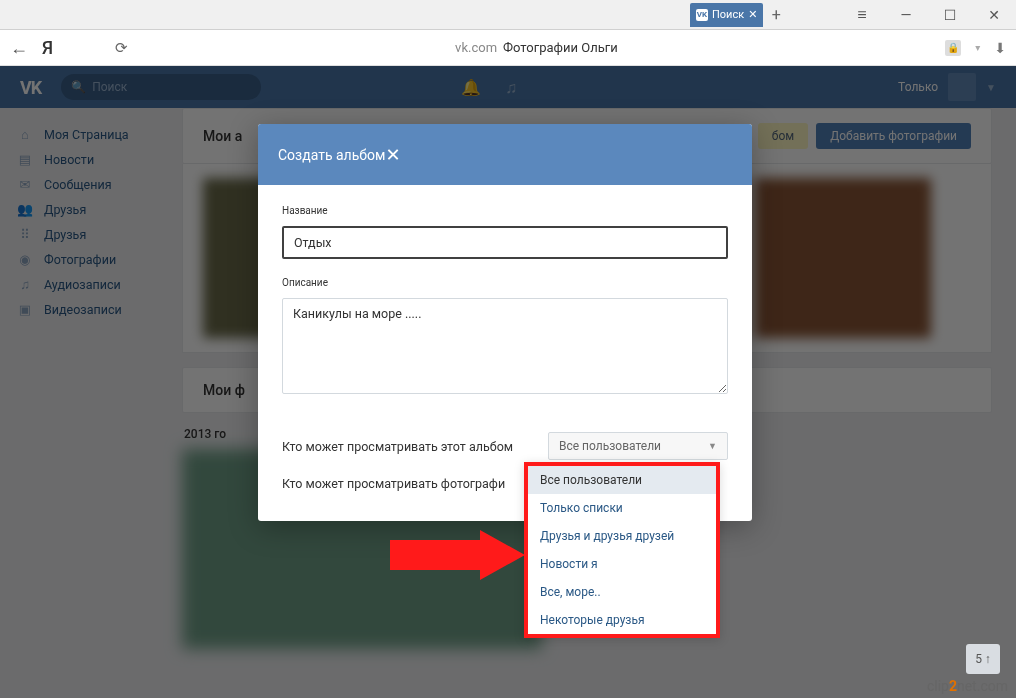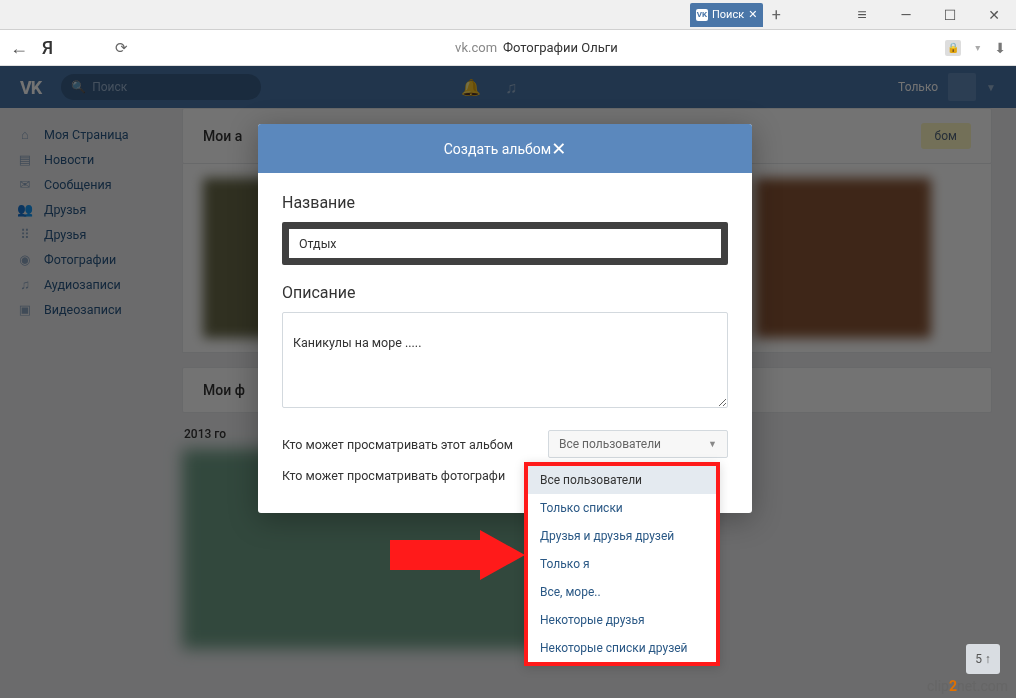--- a/index.html
+++ b/index.html
@@ -52,27 +52,27 @@
 .thumb { width: 176px; height: 160px; background: #999; border-radius: 2px; filter: blur(6px); }
 .section2 { background: #fff; border: 1px solid #e7e8ec; border-radius: 2px; padding: 14px 20px; margin-top: 14px; font-size: 14px; color: #333; font-weight: 500; }
 .year-label { font-size: 12px; color: #333; font-weight: 500; padding: 14px 2px 8px; }
 .big-thumb { width: 360px; height: 200px; background: #6fa088; filter: blur(8px); border-radius: 2px; }
 
 
 .overlay { position: absolute; top: 66px; left: 0; right: 0; bottom: 0; background: rgba(0,0,0,0.55); }
 
 
 .modal { position: absolute; top: 124px; left: 258px; width: 494px; background: #fff; border-radius: 3px; box-shadow: 0 6px 30px rgba(0,0,0,0.3); }
-.modal-head { background: #5b88bd; color: #fff; padding: 14px 20px; display: flex; justify-content: center; align-items: center; border-radius: 3px 3px 0 0; font-size: 14px; }
+.modal-head { background: #5b88bd; color: #fff; padding: 20px 20px; display: flex; justify-content: flex-start; align-items: center; border-radius: 3px 3px 0 0; font-size: 14px; }
 .modal-close { cursor: pointer; font-size: 18px; }
 .modal-body { padding: 20px 24px; }
-.field-label { font-size: 16px; color: #333; margin-bottom: 10px; }
-.text-input { width: 100%; border: 7px solid #404040; border-radius: 2px; padding: 7px 10px; font-size: 12.5px; color: #333; margin-bottom: 18px; }
-.textarea { width: 100%; height: 96px; border: 1px solid #d3d9de; border-radius: 2px; padding: 22px 10px; font-size: 12.5px; color: #333; resize: both; margin-bottom: 18px; font-family: inherit; }
-.select-row { display: flex; align-items: center; gap: 10px; margin-bottom: 10px; }
+.field-label { font-size: 10px; color: #333; margin-bottom: 10px; }
+.text-input { width: 100%; border: 2px solid #404040; border-radius: 2px; padding: 7px 10px; font-size: 12.5px; color: #333; margin-bottom: 18px; }
+.textarea { width: 100%; height: 96px; border: 1px solid #d3d9de; border-radius: 2px; padding: 7px 10px; font-size: 12.5px; color: #333; resize: both; margin-bottom: 18px; font-family: inherit; }
+.select-row { display: flex; align-items: center; gap: 10px; margin-bottom: 10px; margin-top: 16px; }
 .select-label { font-size: 12.5px; color: #333; flex: 1; }
 .select-box { width: 180px; border: 1px solid #d3d9de; border-radius: 2px; padding: 6px 10px; font-size: 12px; color: #656565; display: flex; justify-content: space-between; align-items: center; cursor: pointer; background: #f7f7f7; }
 .sel-caret { font-size: 9px; color: #888; }
 
 
 .dd-wrap { position: absolute; top: 462px; left: 524px; width: 196px; border: 4px solid #ff1a1a; background: #fff; box-shadow: 0 2px 10px rgba(0,0,0,0.15); }
 .dd-item { padding: 7px 12px; font-size: 12px; color: #2a5885; cursor: pointer; }
 .dd-item.sel { background: #e4eaf0; color: #333; }
 
 
@@ -167,20 +167,21 @@
           <span class="sb-icon">▣</span>
           <span>Видеозаписи</span>
         </div>
     </div>
 
     <div class="vk-content">
       <div class="content-header">
         <span class="ch-title">Мои а</span>
         <div class="ch-actions">
           <span class="ch-btn ch-btn-grey">бом</span>
+          <span class="ch-btn ch-btn-blue">Добавить фотографии</span>
         </div>
       </div>
       <div class="photo-strip">
         <div class="thumb" style="background:#6b6b4a;"></div>
         <div class="thumb" style="background:#a08860;"></div>
         <div class="thumb" style="background:#7a5a3a;"></div>
         <div class="thumb" style="background:#8a5535;"></div>
       </div>
       <div class="section2">Мои ф</div>
       <div class="year-label">2013 го</div>
@@ -211,24 +212,23 @@
     <div class="select-row">
       <span class="select-label">Кто может просматривать фотографи</span>
     </div>
   </div>
 </div>
 
 <div class="dd-wrap">
   <div class="dd-item sel">Все пользователи</div>
   <div class="dd-item">Только списки</div>
   <div class="dd-item">Друзья и друзья друзей</div>
-  <div class="dd-item">Только я</div>
+  <div class="dd-item">Новости я</div>
   <div class="dd-item">Все, море..</div>
   <div class="dd-item">Некоторые друзья</div>
-  <div class="dd-item">Некоторые списки друзей</div>
 </div>
 
 <svg class="red-arrow" width="140" height="60">
   <polygon points="0,10 90,10 90,0 135,25 90,50 90,40 0,40" fill="#ff1a1a"></polygon>
 </svg>
 
 <div class="scrolltop">5 ↑</div>
 <div class="watermark">
   <span>clip</span><b>2</b><span>net</span><span>.com</span>
 </div>

